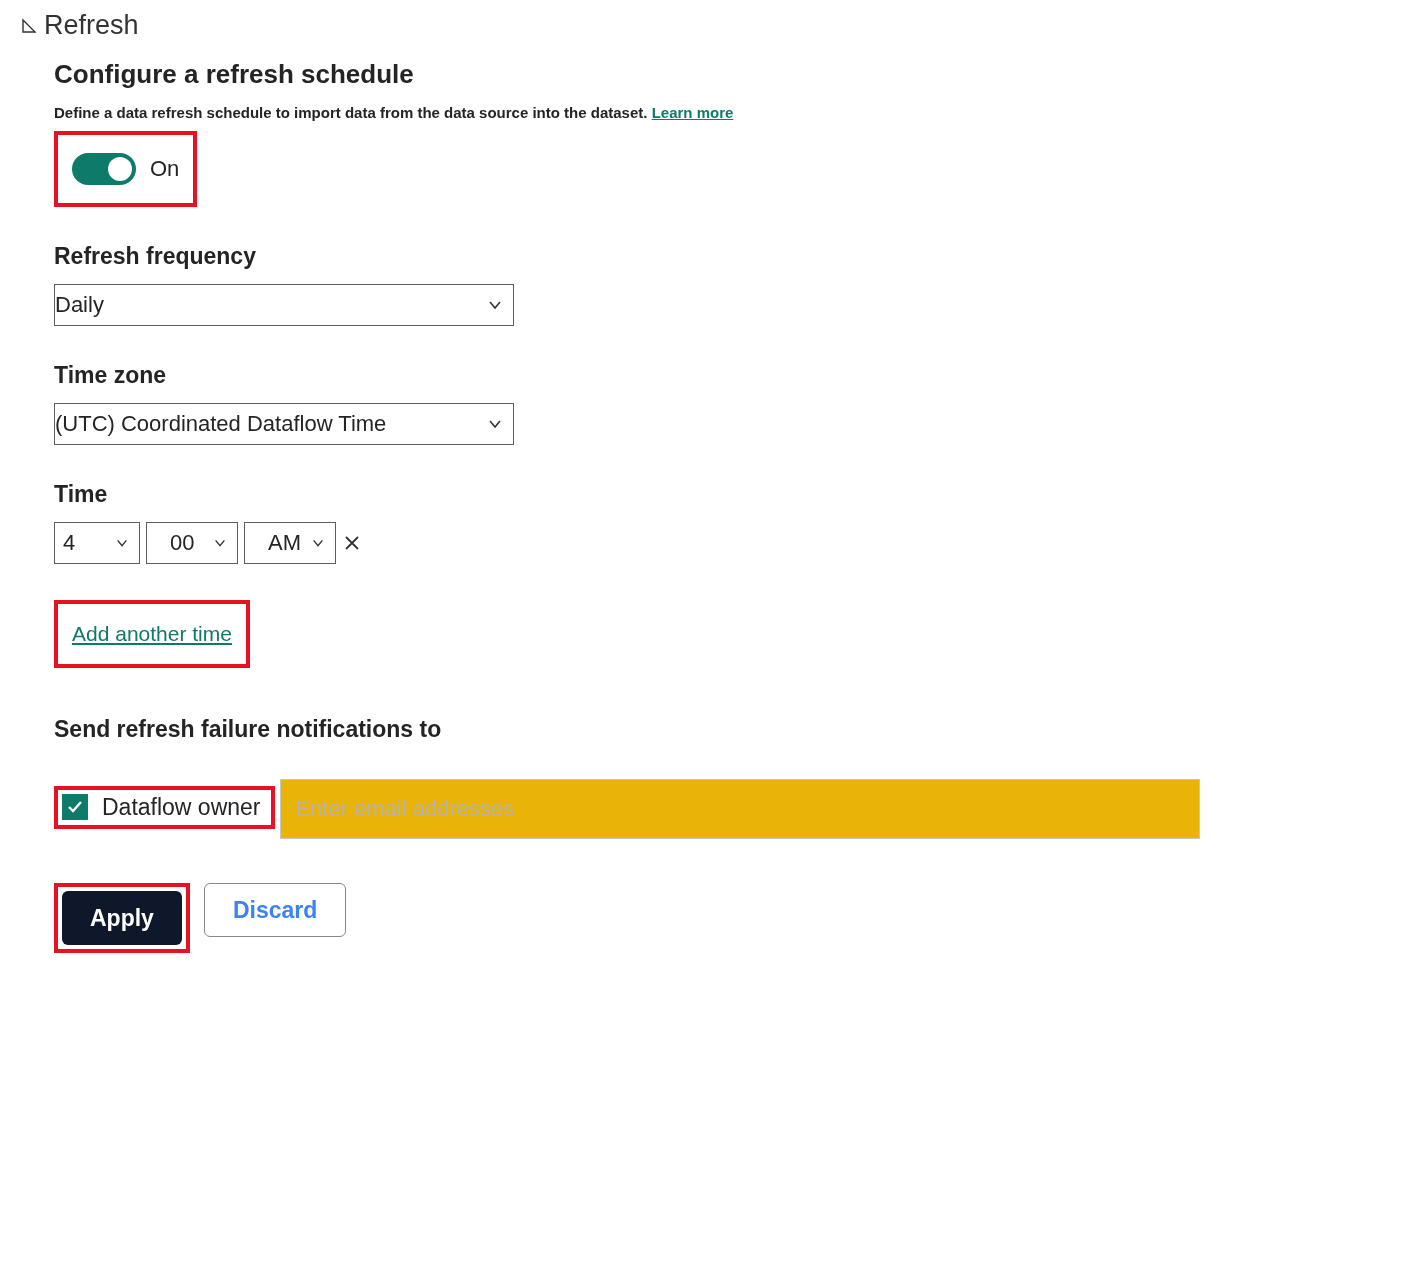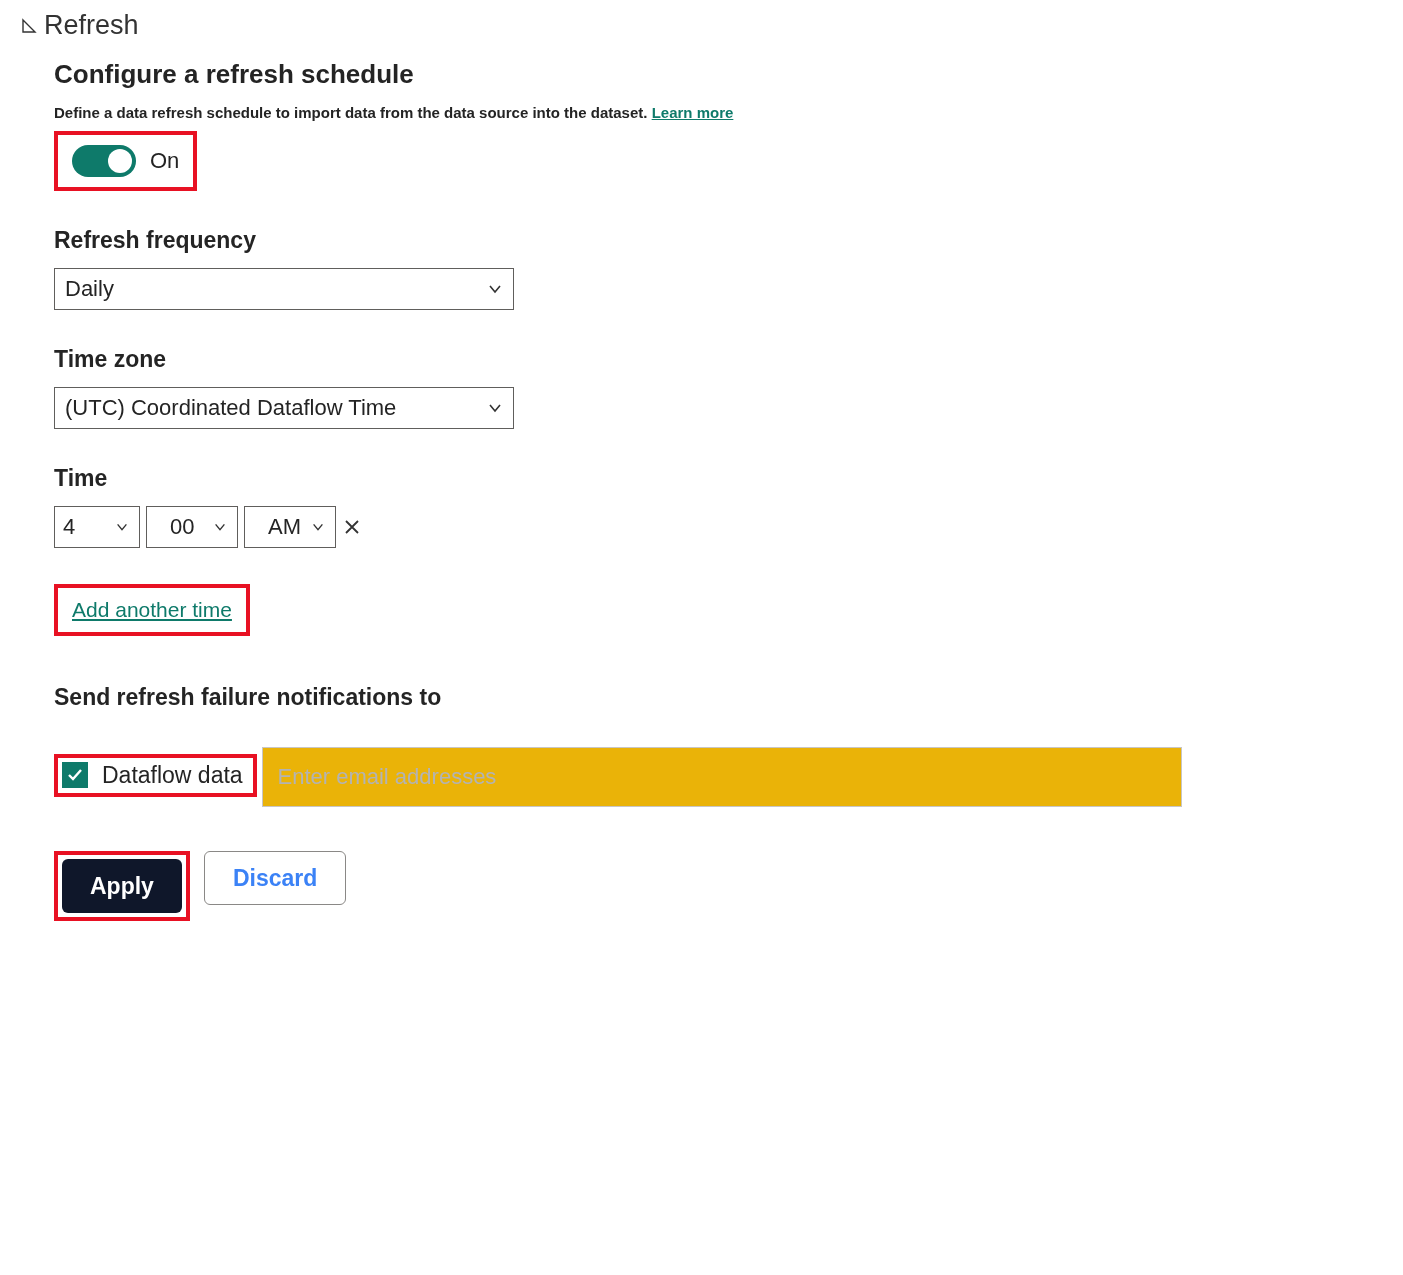--- a/index.html
+++ b/index.html
@@ -37,21 +37,21 @@
   }
   .link {
     color: #0e7a6a;
     text-decoration: underline;
     cursor: pointer;
   }
   .highlight-box {
     border: 4px solid #e81123;
     display: inline-flex;
     align-items: center;
-    padding: 4px 6px;
+    padding: 12px 6px;
   }
   .toggle-row {
     display: inline-flex;
     align-items: center;
     gap: 14px;
     padding: 6px 8px;
   }
   .toggle {
     position: relative;
     width: 64px;
@@ -78,21 +78,21 @@
     margin-bottom: 14px;
   }
   .select {
     position: relative;
     width: 460px;
     height: 42px;
     border: 1px solid #605e5c;
     background: #fff;
     display: flex;
     align-items: center;
-    padding: 0 40px 0 10px;
+    padding: 0 40px 0 0;
     font-size: 22px;
     cursor: pointer;
   }
   .select-small {
     width: 86px;
     padding: 0 26px 0 8px;
   }
   .select-med {
     width: 92px;
     padding: 0 26px 0 23px;
@@ -273,21 +273,21 @@
   <div class="field-group" style="margin-top:48px;">
     <label class="field-label">Send refresh failure notifications to</label>
 
     <span class="highlight-box" style="padding:4px 10px 4px 4px;">
       <div class="checkbox-row" style="margin-top:0;">
         <span class="checkbox checked">
           <svg width="18" height="18" viewBox="0 0 18 18">
               <path d="M3 9 L7 13 L15 4" fill="none" stroke="#fff" stroke-width="2.4"></path>
             </svg>
         </span>
-        <span class="check-label">Dataflow data</span>
+        <span class="check-label">Dataflow owner</span>
       </div>
     </span>
 
 
     <input class="text-input" placeholder="Enter email addresses" style="">
   </div>
 
   <div class="button-row">
     <span class="highlight-box apply-wrap" style="padding:4px;">
       <button class="btn btn-primary">Apply</button>

